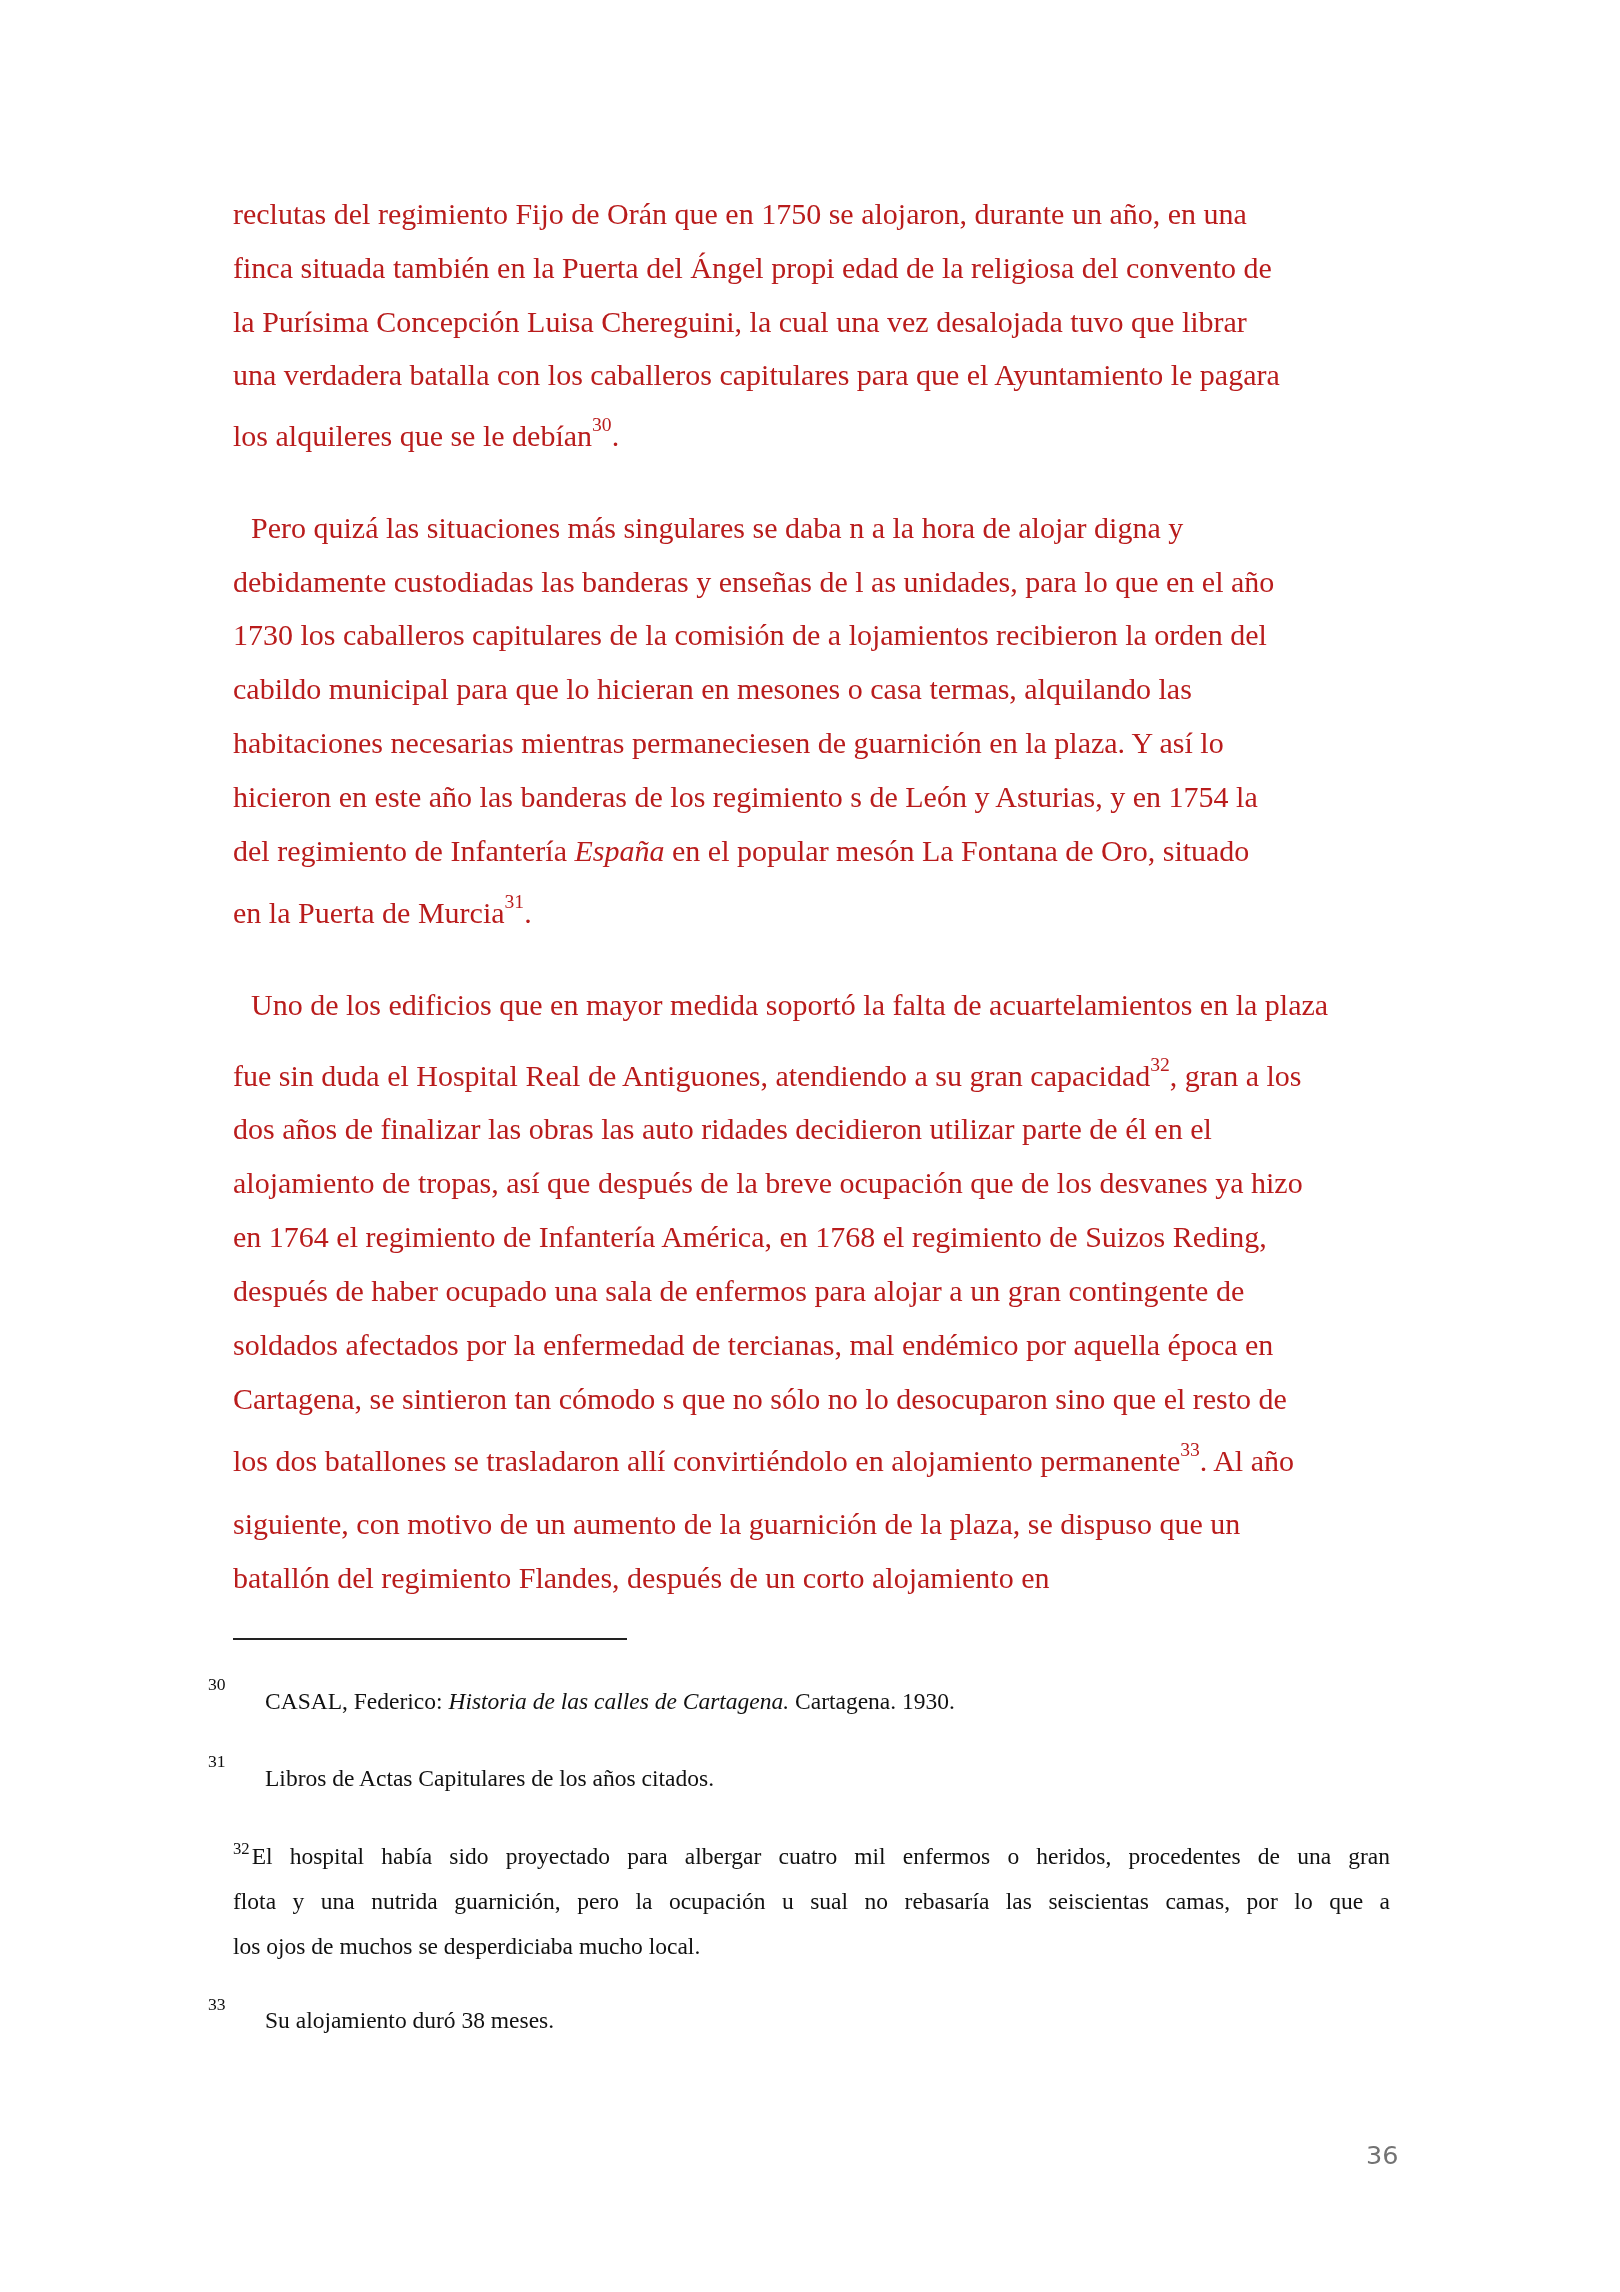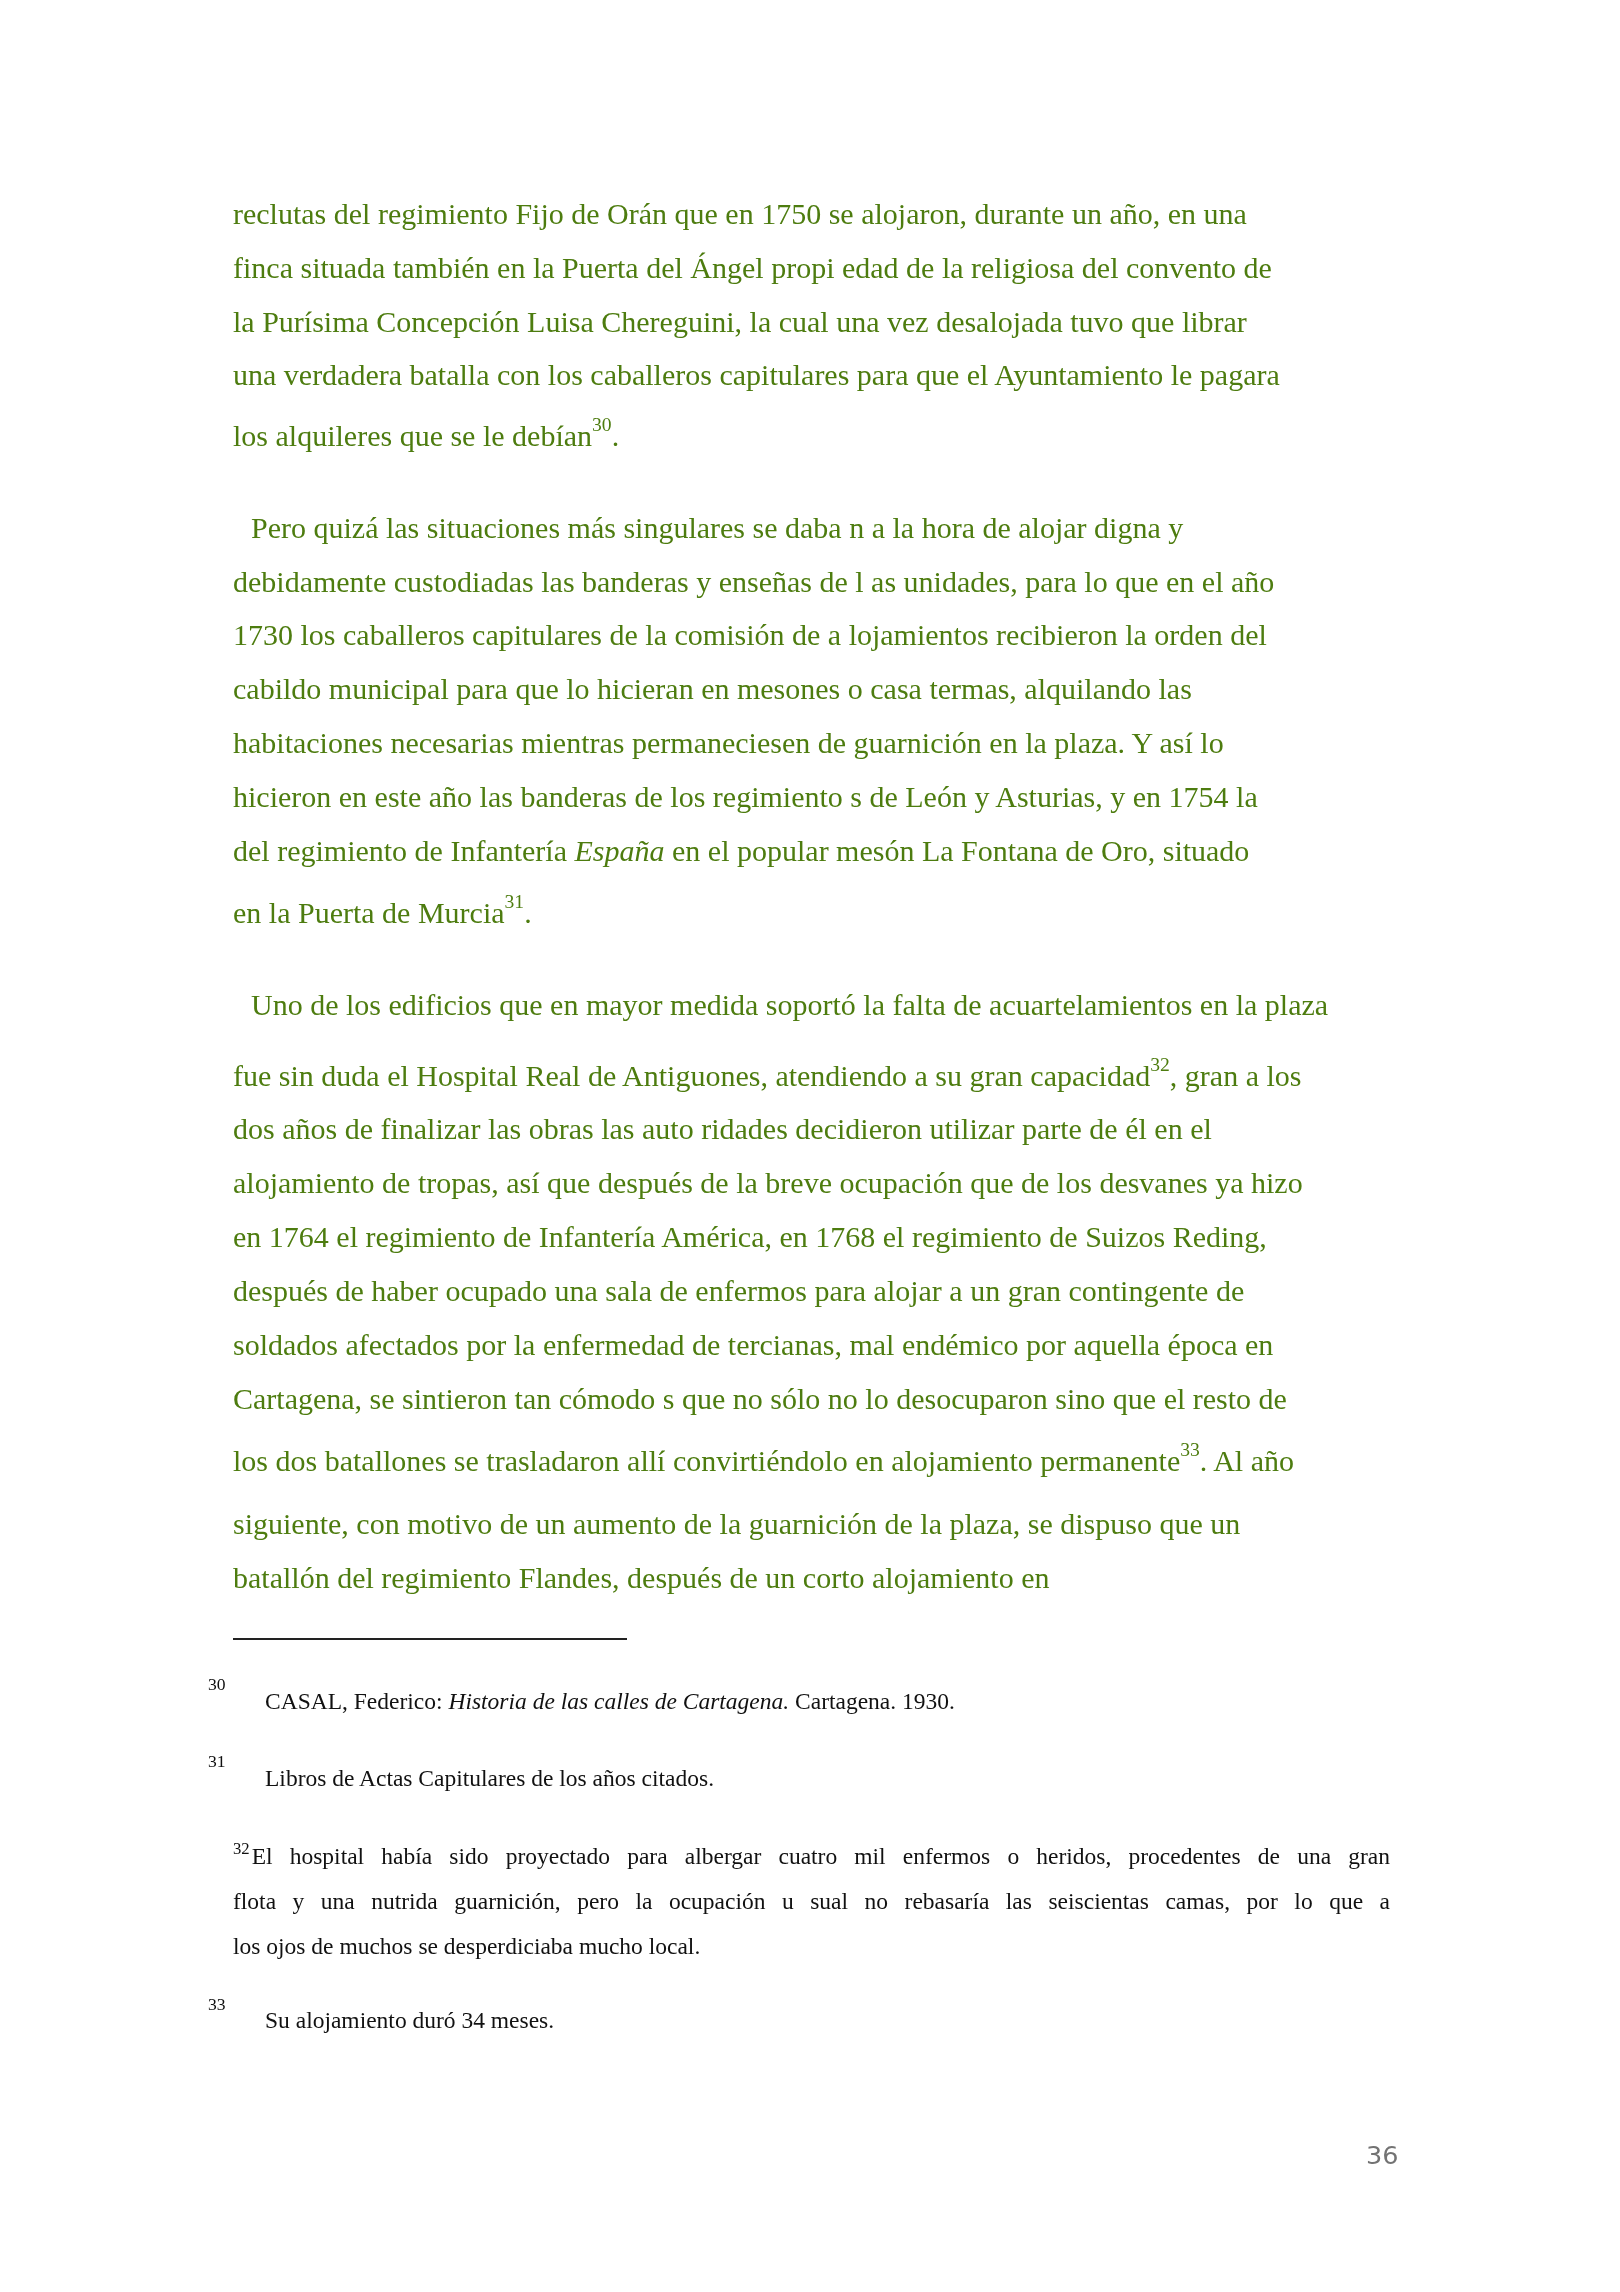--- a/index.html
+++ b/index.html
@@ -1,21 +1,21 @@
 <!DOCTYPE html>
 <html><head>
 <meta charset="utf-8">
 <style>
   html, body { margin: 0; padding: 0; background: #ffffff; }
   body { width: 1620px; height: 2293px; position: relative; overflow: hidden; }
   .page { position: absolute; left: 0; top: 0; width: 1620px; height: 2293px; background: #fff; }
   .line {
     position: absolute; left: 233px;
     font-family: "Liberation Serif", serif;
-    font-size: 30px; color: #4d7c0f; white-space: nowrap;
+    font-size: 30px; color: #b91c1c; white-space: nowrap;
     line-height: 1;
   }
   .line.indent { left: 251px; }
   .sup { font-size: 19.6px; position: relative; top: -14.7px; }
   .rule { position: absolute; left: 233px; top: 1638px; width: 394px; height: 2px; background: #222; }
   .fn-num {
     position: absolute; font-family: "Liberation Serif", serif;
     font-size: 17.6px; color: #111; line-height: 1;
   }
   .fn-text {
@@ -76,17 +76,17 @@
   <div class="fn-num" style="left:208px; top:1753px">31</div>
   <div class="fn-text" style="left:257px; top:1767px">Libros de Actas Capitulares de los años citados.</div>
 
   <div class="fn-para" style="top:1845px; height:118px">
     <div class="pline just" style="top:0"><span class="fn-sup">32</span><span>El hospital había sido proyectado para albergar cuatro mil enfermos o heridos, procedentes de una gran</span></div>
     <div class="pline just" style="top:45px">flota y una nutrida guarnición, pero la ocupación u sual no rebasaría las seiscientas camas, por lo que a</div>
     <div class="pline" style="top:90px">los ojos de muchos se desperdiciaba mucho local.</div>
   </div>
 
   <div class="fn-num" style="left:208px; top:1996px">33</div>
-  <div class="fn-text" style="left:257px; top:2009px">Su alojamiento duró 34 meses.</div>
+  <div class="fn-text" style="left:257px; top:2009px">Su alojamiento duró 38 meses.</div>
 
   <div class="page-number">36</div>
 </div>
 
 
 </body></html>

